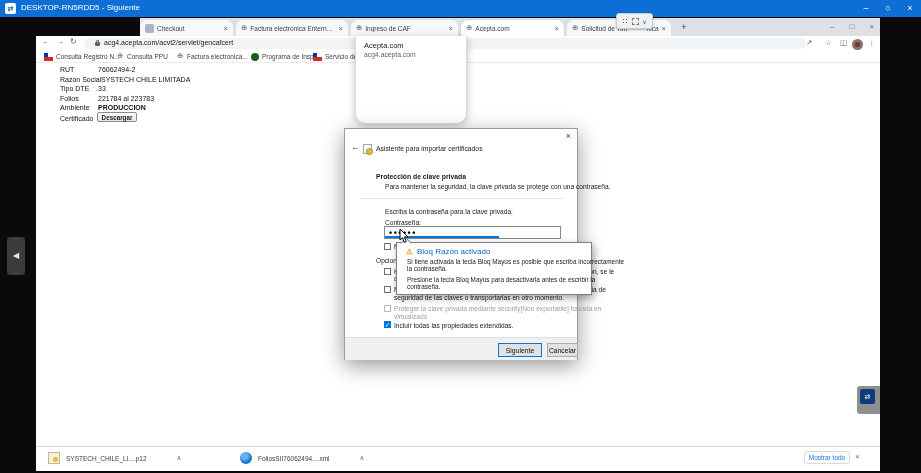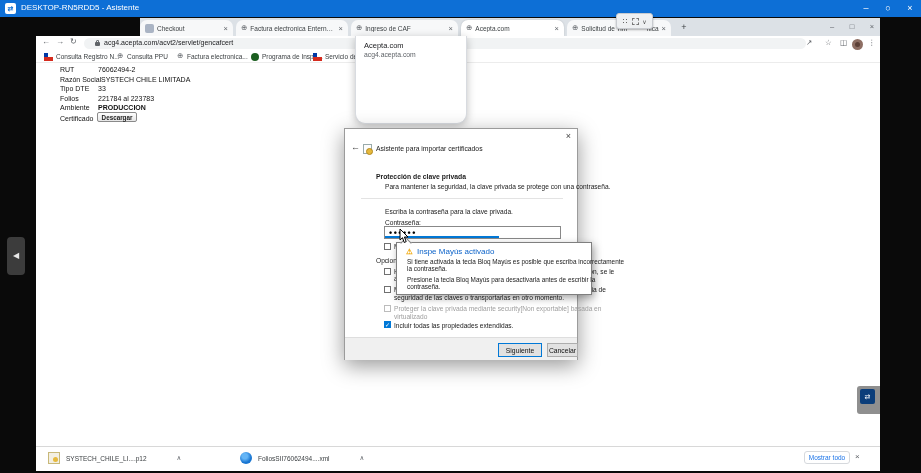--- a/index.html
+++ b/index.html
@@ -87,21 +87,21 @@
   .rhandle{left:857px;top:386px;width:23px;height:28px;background:#8f8f8f;border-radius:3px 0 0 3px;z-index:2;}
   .rhandle .sq{position:absolute;left:3px;top:3px;width:15px;height:15px;background:#0a3d7a;border-radius:2px;color:#fff;font-size:7px;text-align:center;line-height:15px;}
 </style>
 </head>
 <body>
 
 <div class="stage">
 
   <div class="abs tv-bar">
     <div class="abs tv-logo">⇄</div>
-    <span class="abs tv-title">DESKTOP-RN5RDD5 - Asistente</span>
+    <span class="abs tv-title">DESKTOP-RN5RDD5 - Siguiente</span>
     <span class="abs tv-ctl" style="left:858px;">–</span>
     <span class="abs tv-ctl" style="left:880px;">○</span>
     <span class="abs tv-ctl" style="left:902px;">×</span>
   </div>
 
   <div class="abs desktop"></div>
 
   <div class="abs tabstrip"></div>
   <div class="abs strip-black"></div>
 
@@ -223,21 +223,21 @@
 
   <span class="abs cursor">
     <svg width="10" height="15" viewBox="0 0 10 15">
         <polygon points="1,0 1,11 3.5,8.7 5.2,13.5 7.2,12.6 5.4,8 9,8" fill="#fff" stroke="#000" stroke-width="1"></polygon>
       </svg>
   </span>
 
   <div class="abs tip">
     <span class="tip-notch"></span>
     <span class="tip-warn">⚠</span>
-    <span class="tip-title">Inspe Mayús activado</span>
+    <span class="tip-title">Bloq Razón activado</span>
     <span class="tip-l" style="top:15px;">Si tiene activada la tecla Bloq Mayús es posible que escriba incorrectamente</span>
     <span class="tip-l" style="top:22px;">la contraseña.</span>
     <span class="tip-l" style="top:33px;">Presione la tecla Bloq Mayús para desactivarla antes de escribir la</span>
     <span class="tip-l" style="top:40px;">contraseña.</span>
   </div>
 
   <div class="abs dlbar"></div>
   <div class="abs dlitem" style="left:48px;">
     <span class="dlicon-cert"></span>
     <span>SYSTECH_CHILE_LI....p12</span>

